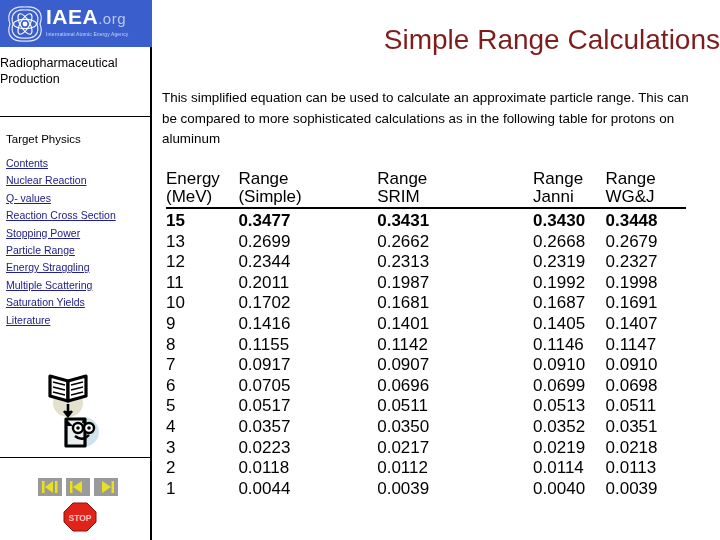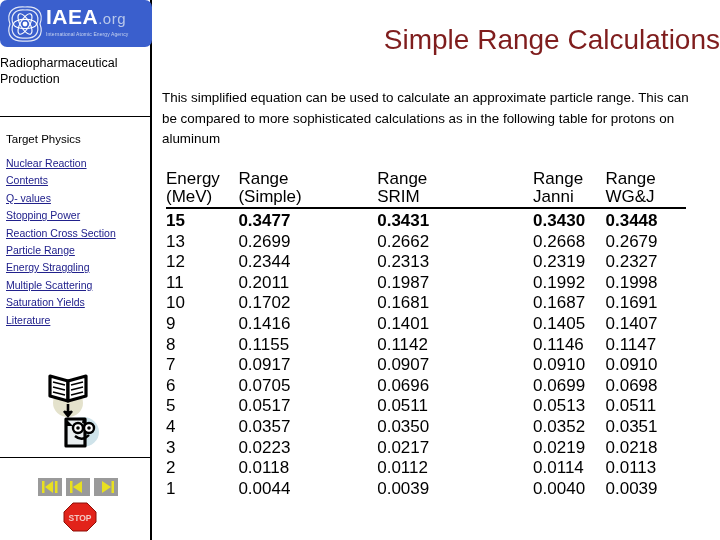--- a/index.html
+++ b/index.html
@@ -26,21 +26,20 @@
     background: #fff;
   }
 
   #logo-banner {
     position: absolute;
     left: 0; top: 0;
     width: 152px;
     height: 47px;
     background: #3a5fcd;
     overflow: hidden;
-    border-radius: 7px;
   }
   #logo-wreath {
     position: absolute;
     left: 4px; top: 3px;
     width: 42px; height: 42px;
   }
   #logo-text-wrap {
     position: absolute;
     left: 46px; top: 6px;
     width: 106px;
@@ -240,25 +239,25 @@
     </div>
   </div>
 
   <div id="sidebar-heading">Radiopharmaceutical Production</div>
 
   <div id="sidebar-divider-1"></div>
 
   <div id="section-title">Target Physics</div>
 
   <div id="nav-list">
+    <span class="nav-link">Contents</span>
     <span class="nav-link">Nuclear Reaction</span>
-    <span class="nav-link">Contents</span>
     <span class="nav-link">Q- values</span>
+    <span class="nav-link">Reaction Cross Section</span>
     <span class="nav-link">Stopping Power</span>
-    <span class="nav-link">Reaction Cross Section</span>
     <span class="nav-link">Particle Range</span>
     <span class="nav-link">Energy Straggling</span>
     <span class="nav-link">Multiple Scattering</span>
     <span class="nav-link">Saturation Yields</span>
     <span class="nav-link">Literature</span>
   </div>
 
   <div id="book-icon-area">
     <div id="book-icon">
       <svg width="68" height="82" viewBox="0 0 68 82">

